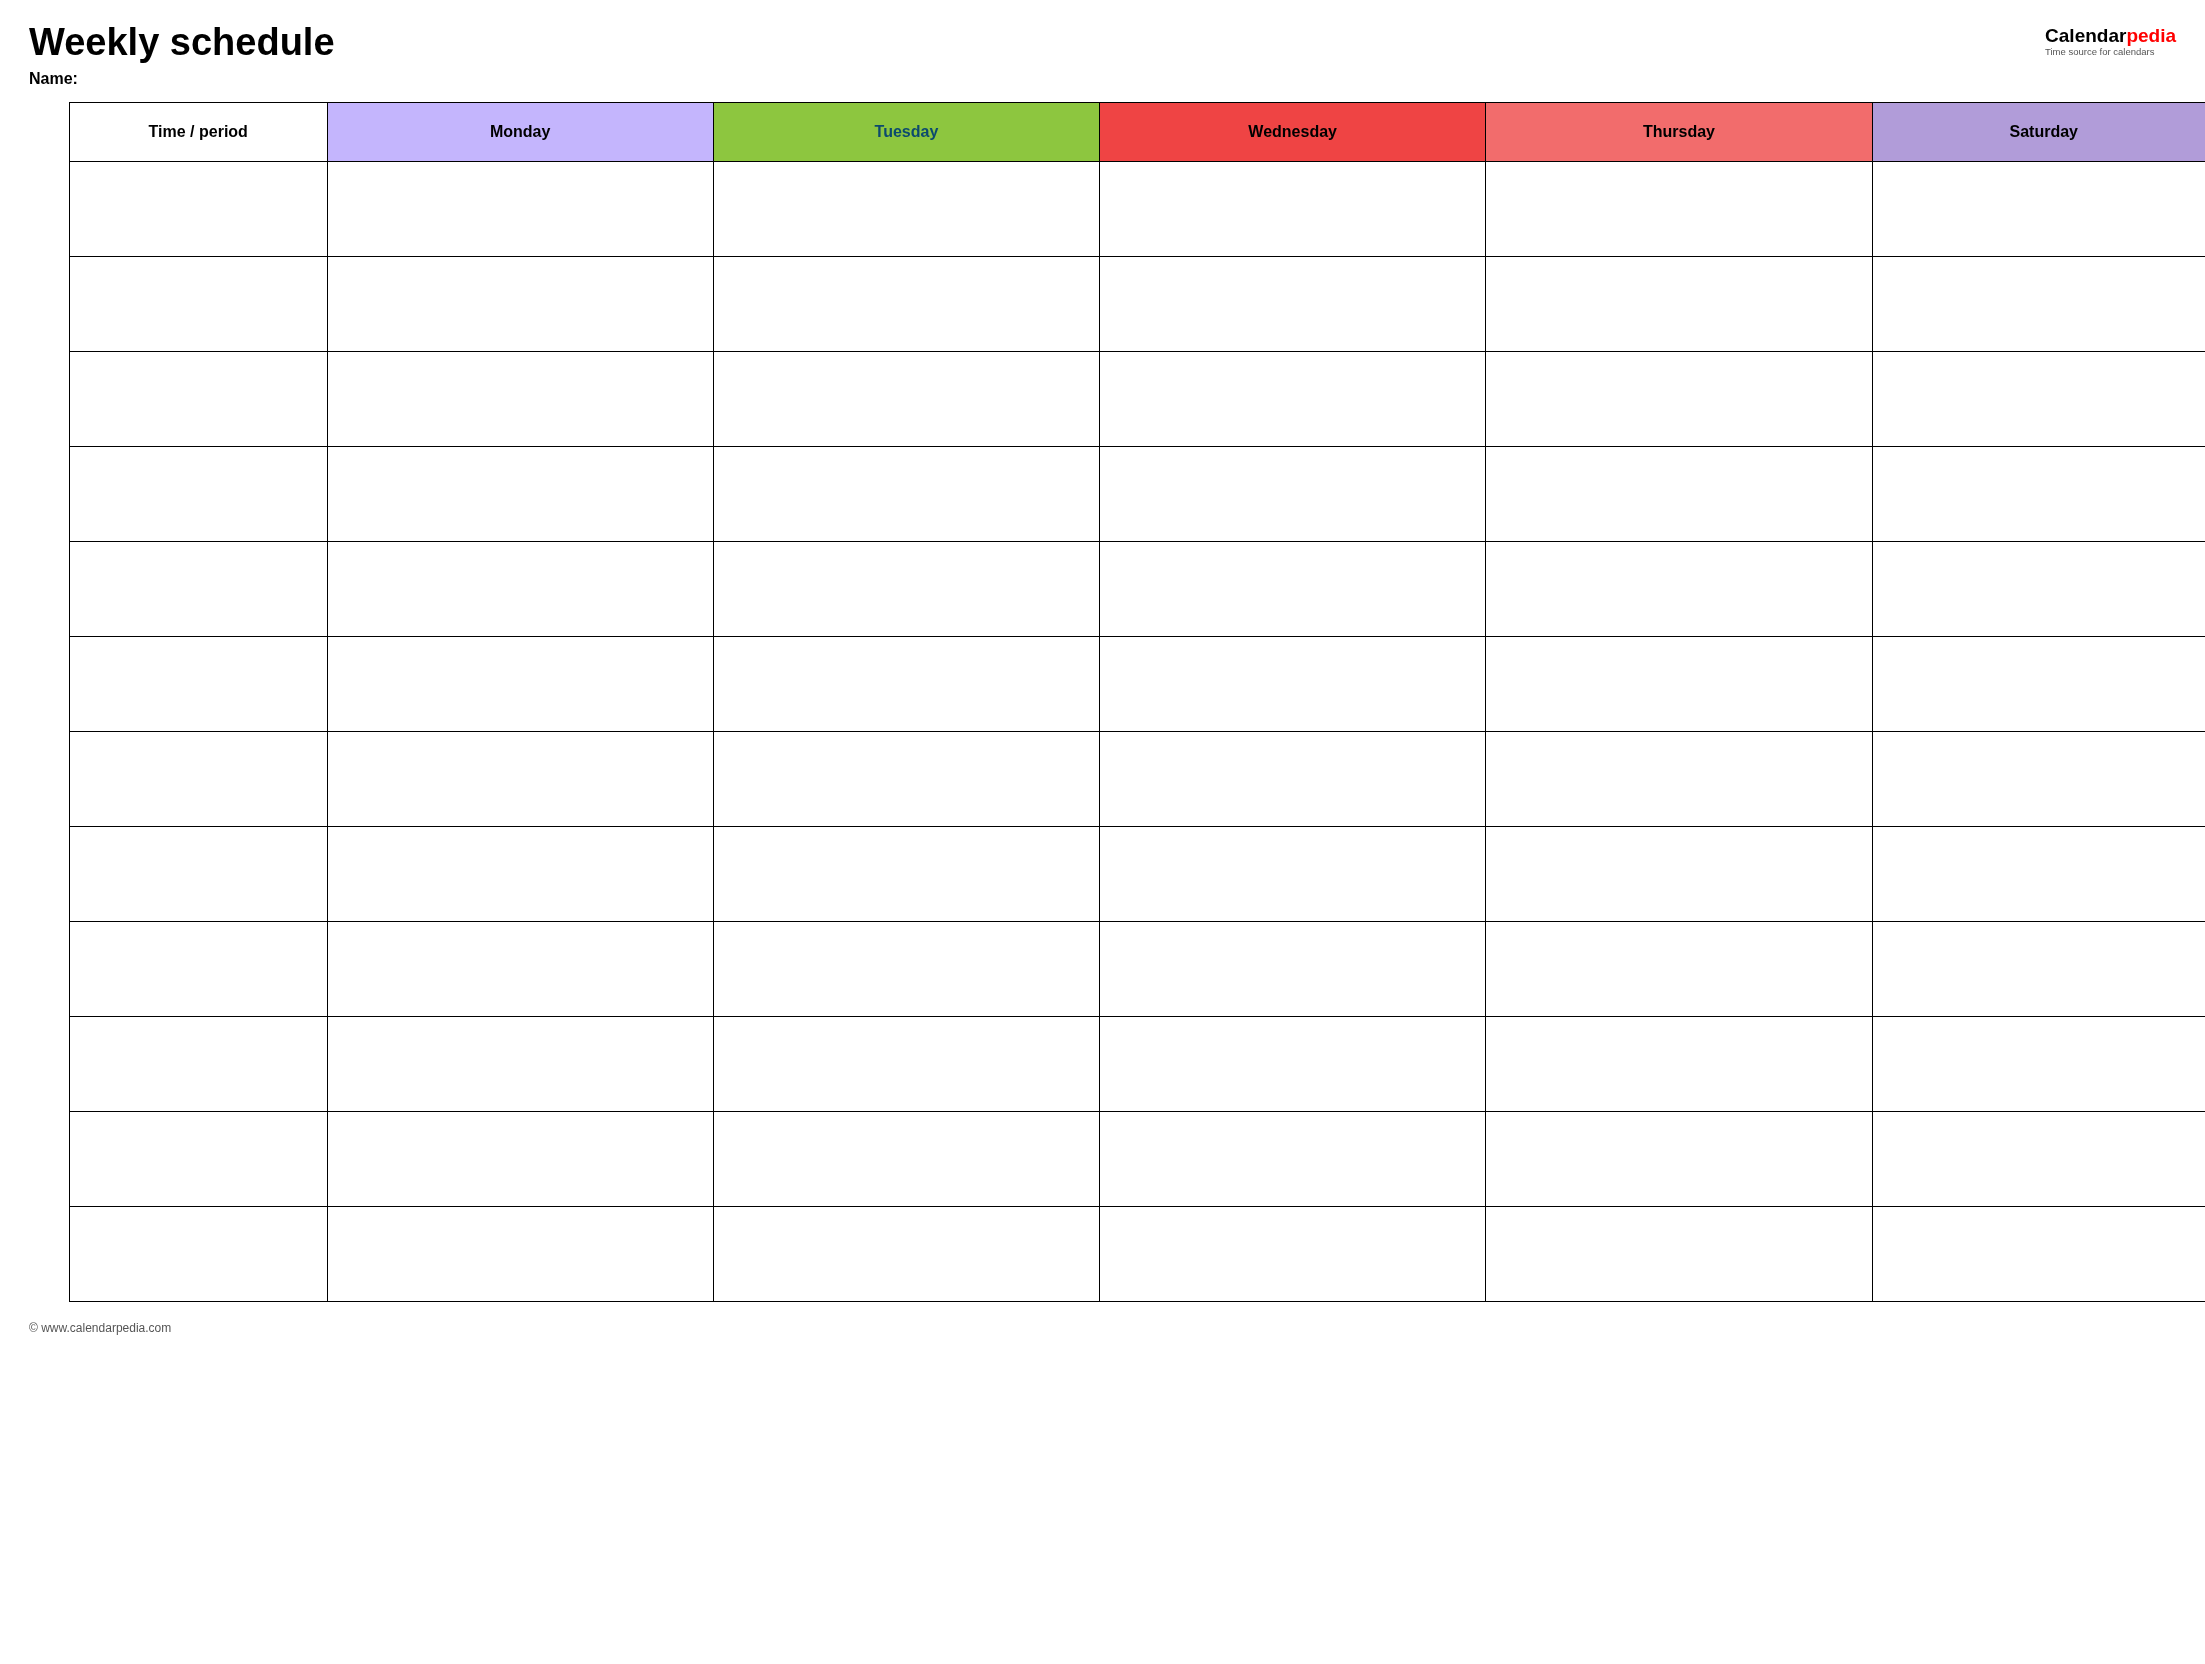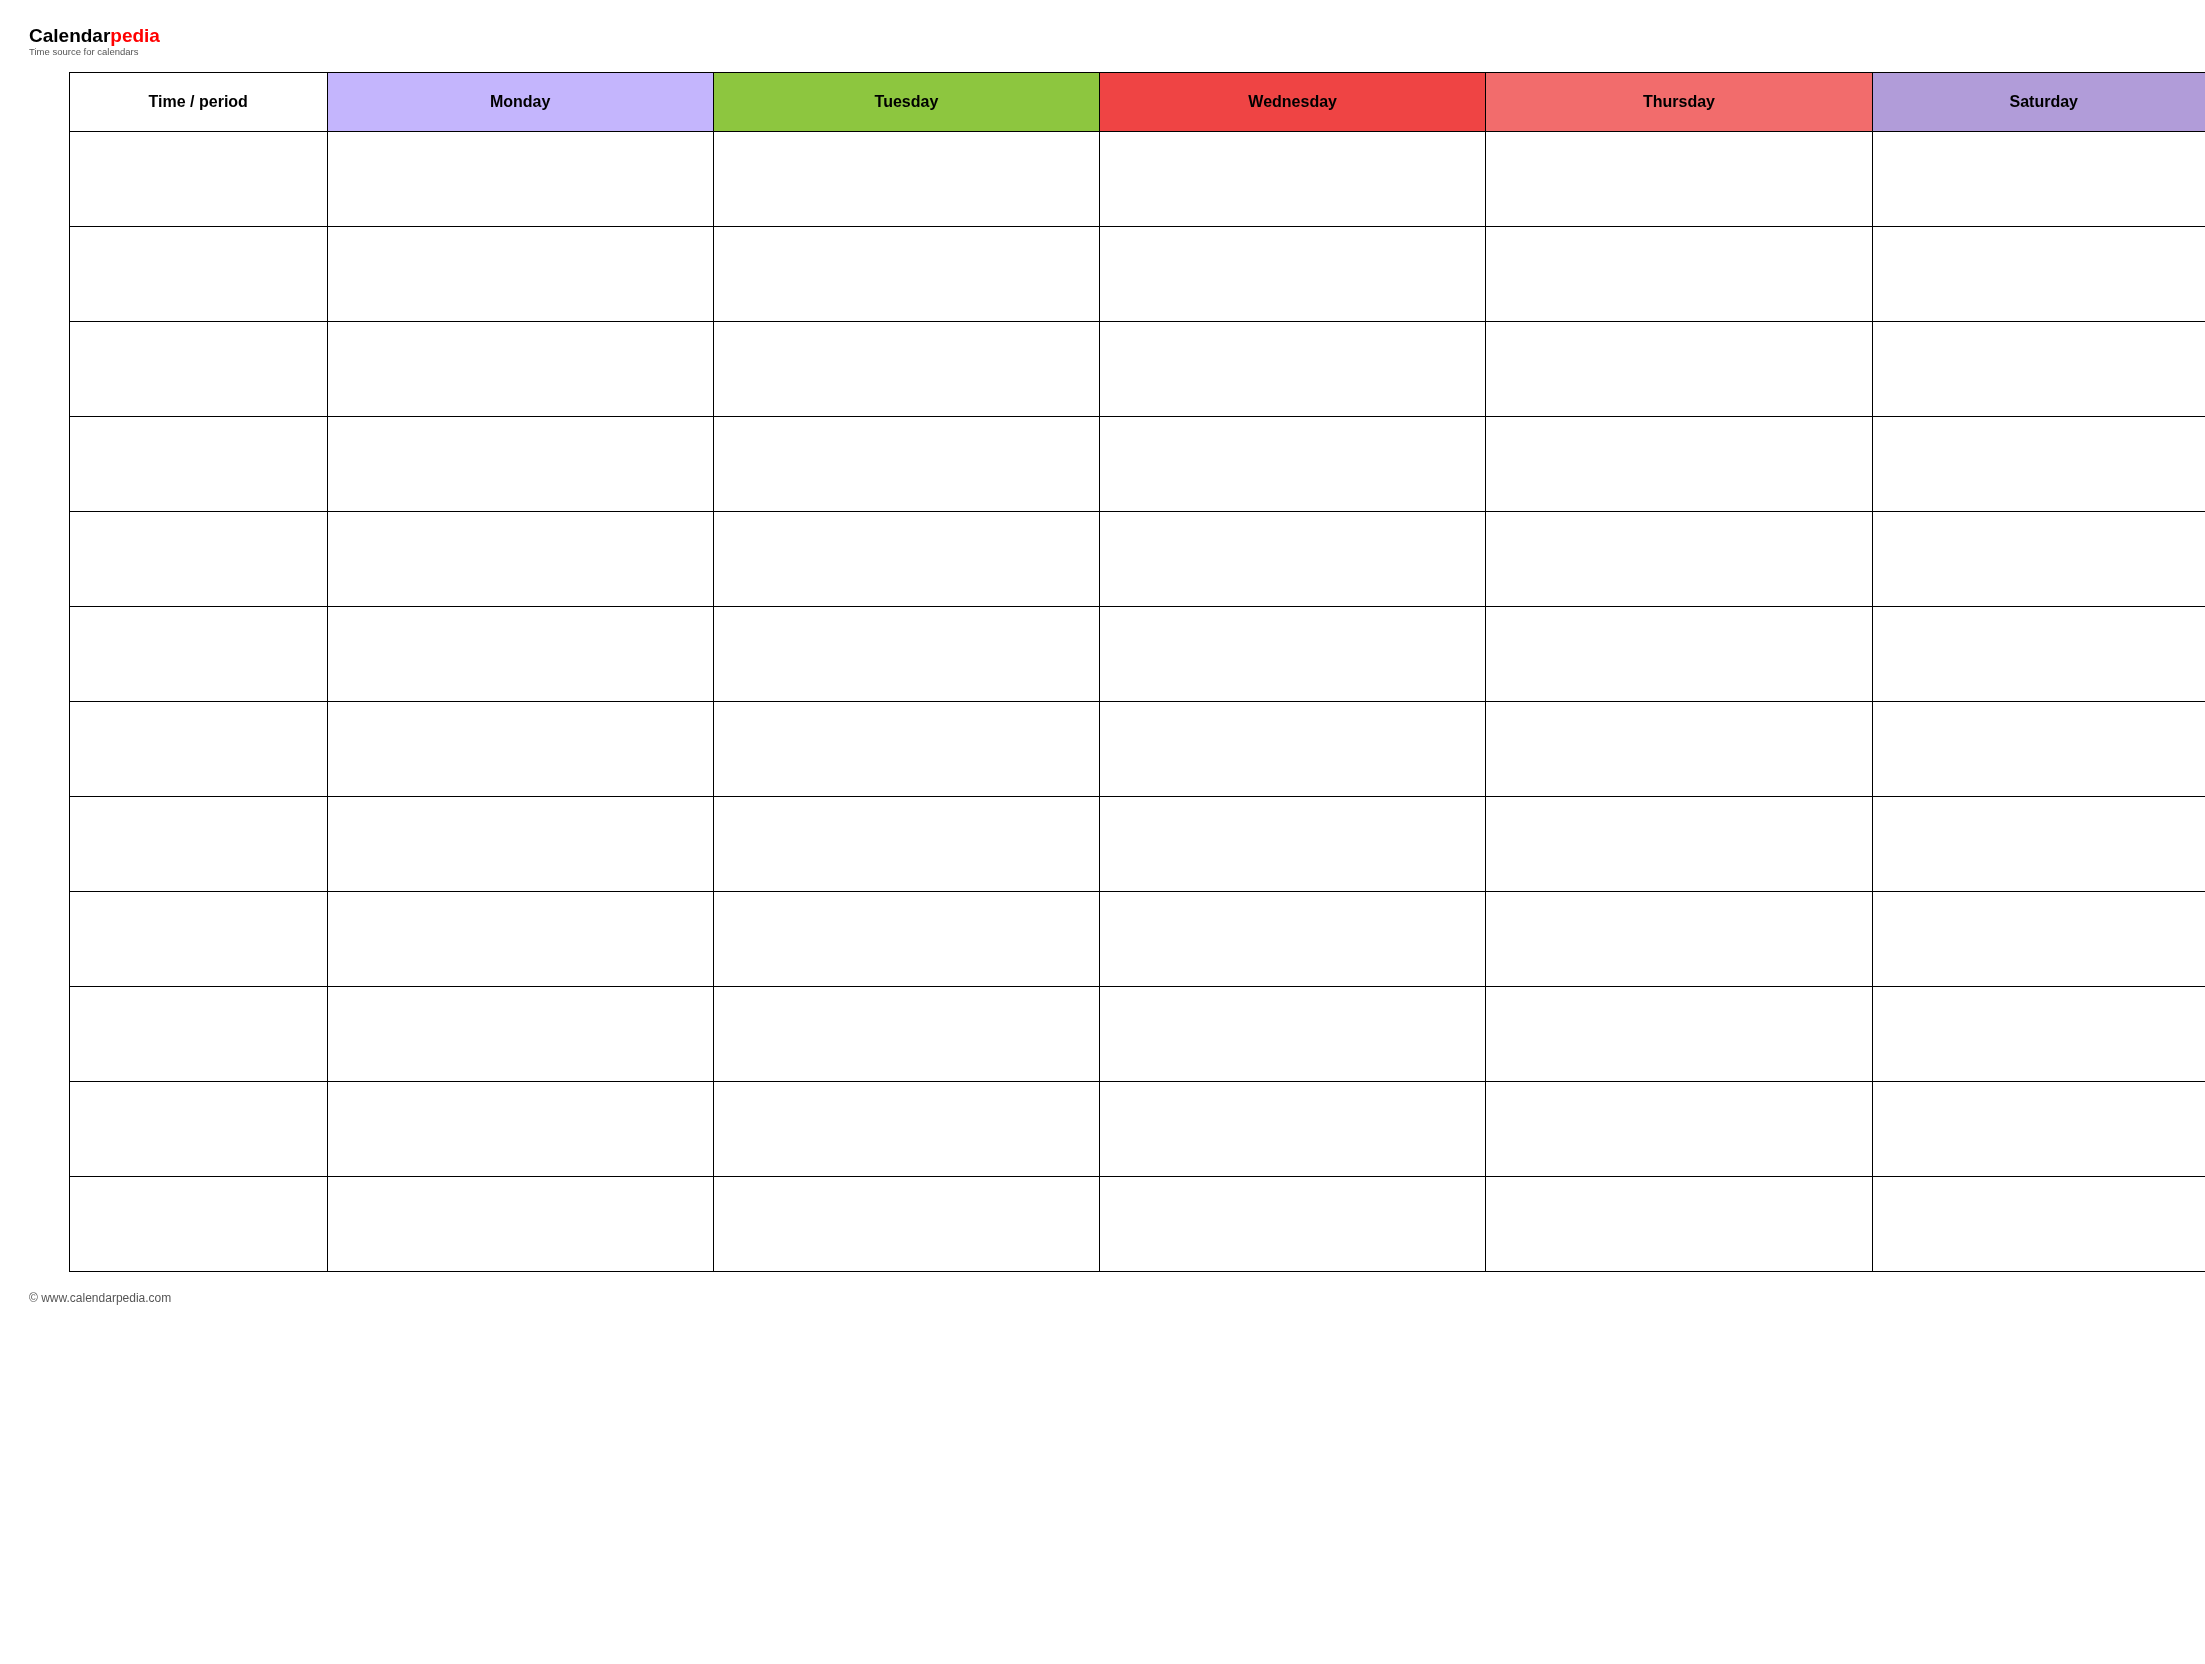--- a/index.html
+++ b/index.html
@@ -99,21 +99,21 @@
     }
 
     .th-monday {
       background-color: #c4b5fd;
       color: #000000;
       width: 18%;
     }
 
     .th-tuesday {
       background-color: #8dc63f;
-      color: #000000;
+      color: #0c4a6e;
       width: 18%;
     }
 
     .th-wednesday {
       background-color: #ef4444;
       color: #000000;
       width: 18%;
     }
 
     .th-thursday {
@@ -135,20 +135,24 @@
     .footer {
       margin-top: 19px;
       font-size: 12px;
       color: #555555;
     }
   </style>
 </head>
 <body>
 
 <div class="header-section">
+  <div class="title-area">
+    <h1 class="main-title">Weekly schedule</h1>
+    <div class="name-label">Name:</div>
+  </div>
   <div class="logo-area">
     <div class="logo-text">
       <span class="calendar">Calendar</span><span class="pedia">pedia</span>
     </div>
     <div class="logo-tagline">Time source for calendars</div>
   </div>
 </div>
 
 <table class="schedule-table">
   <thead>

